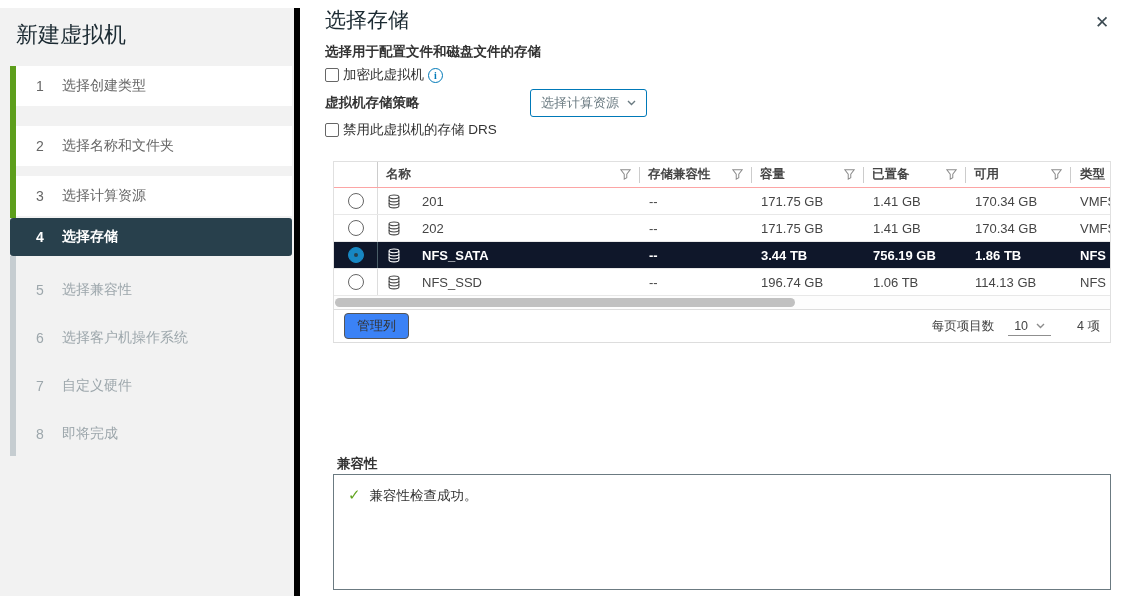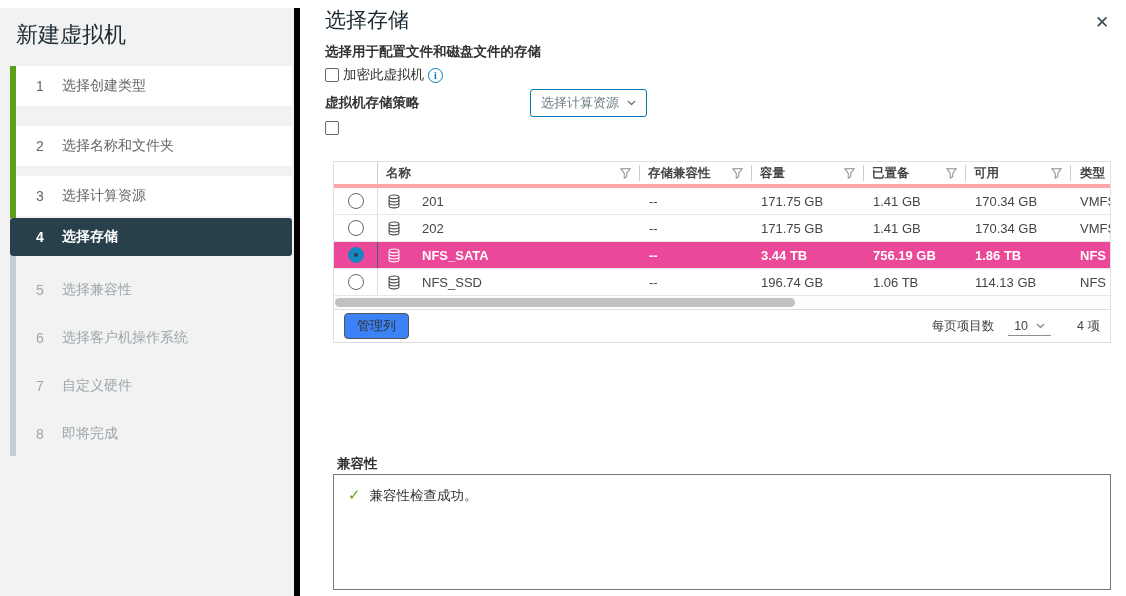--- a/index.html
+++ b/index.html
@@ -42,28 +42,28 @@
     display:inline-flex; align-items:center; justify-content:center; cursor:pointer; }
   .policy-row { position:absolute; left:24px; top:89px; display:flex; align-items:center; }
   .policy-label { font-size:13.5px; font-weight:700; color:#333; width:205px; }
   .policy-dd { display:inline-flex; align-items:center; gap:8px; background:#fff;
     border:1px solid #0079b8; border-radius:3px; padding:4px 10px; font-size:13px;
     color:#6a7a81; cursor:pointer; }
 
   
   .grid { position:absolute; left:32px; top:161px; width:778px; border:1px solid #e0e0e0;
     border-bottom:1px solid #ddd; font-size:13px; }
-  .g-header { display:flex; height:26px; border-bottom:4px solid #fca5a5; align-items:center;
+  .g-header { display:flex; height:26px; border-bottom:1px solid #fca5a5; align-items:center;
     font-size:12.5px; font-weight:700; color:#454545; }
   .hcell { display:flex; align-items:center; justify-content:space-between; height:16px;
     border-right:1px solid #ccc; padding:0 8px; }
   .hcell:last-child { border-right:none; }
   .g-row { display:flex; height:27px; align-items:center; border-bottom:1px solid #e8e8e8;
     color:#454545; cursor:pointer; }
-  .g-row.selected { background:#ec4899; color:#fff; font-weight:700; }
+  .g-row.selected { background:#0f172a; color:#fff; font-weight:700; }
   .c-radio { width:44px; display:flex; align-items:center; justify-content:center; align-self:stretch;
     border-right:1px solid #ddd; }
   .selected .c-radio { border-right-color:#4a5e68; }
   .c-name { width:262px; display:flex; align-items:center; gap:21px; padding-left:9px; }
   .c-compat { width:112px; padding-left:9px; }
   .c-cap { width:112px; padding-left:9px; }
   .c-prov { width:102px; padding-left:9px; }
   .c-free { width:105px; padding-left:9px; }
   .c-type { width:39px; padding-left:9px; overflow:hidden; white-space:nowrap; }
   .h-radio { width:44px; align-self:stretch; border-right:1px solid #ccc; }
@@ -154,20 +154,21 @@
       <span class="policy-dd">
         <span>选择计算资源</span>
         <svg width="9" height="6" viewBox="0 0 9 6">
             <polyline points="1,1 4.5,4.5 8,1" fill="none" stroke="#6a7a81" stroke-width="1.4"></polyline>
           </svg>
       </span>
     </div>
 
     <div class="drs-row row-flex">
       <span class="checkbox"></span>
+      <span class="cb-label">禁用此虚拟机的存储 DRS</span>
     </div>
 
     <div class="grid">
       <div class="g-header">
         <div class="h-radio"></div>
         <div class="hcell h-name">
           <span>名称</span>
           <svg class="filter-icon" width="11" height="11" viewBox="0 0 13 13">
               <path d="M1 1h11L8 6v4.4L5 12V6z" fill="none" stroke="#8c8c8c" stroke-width="1.2"></path>
             </svg>

